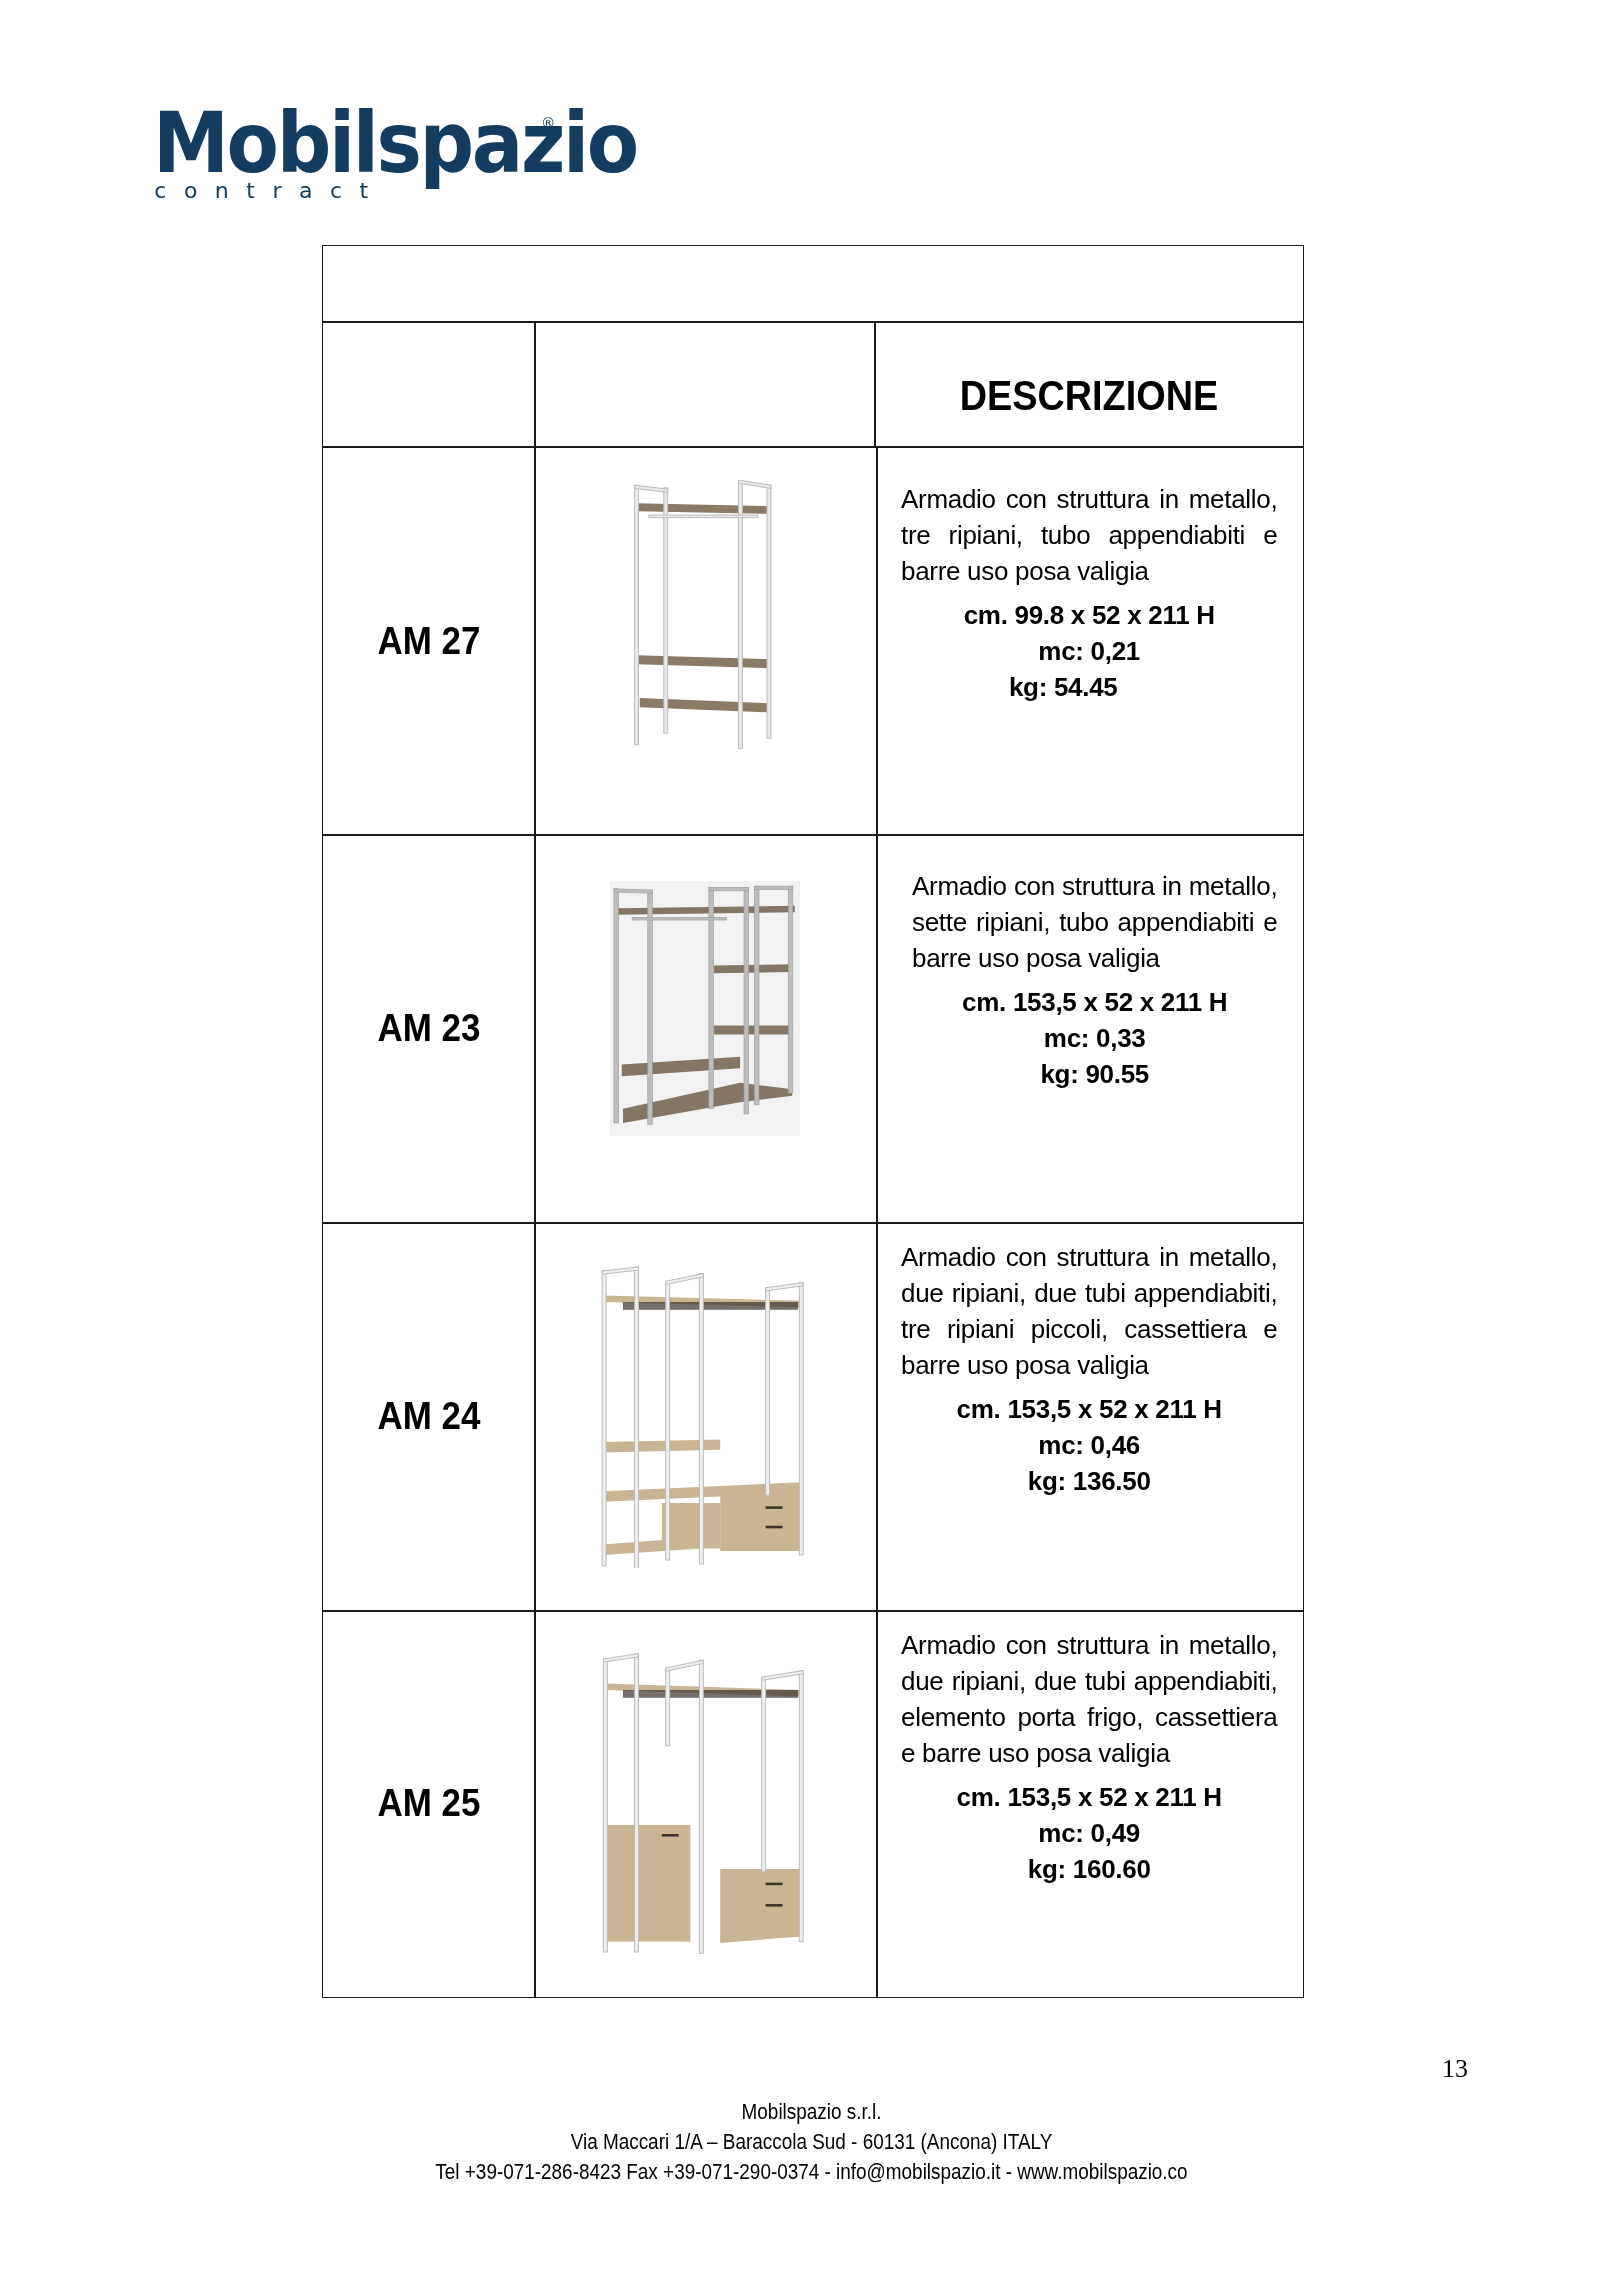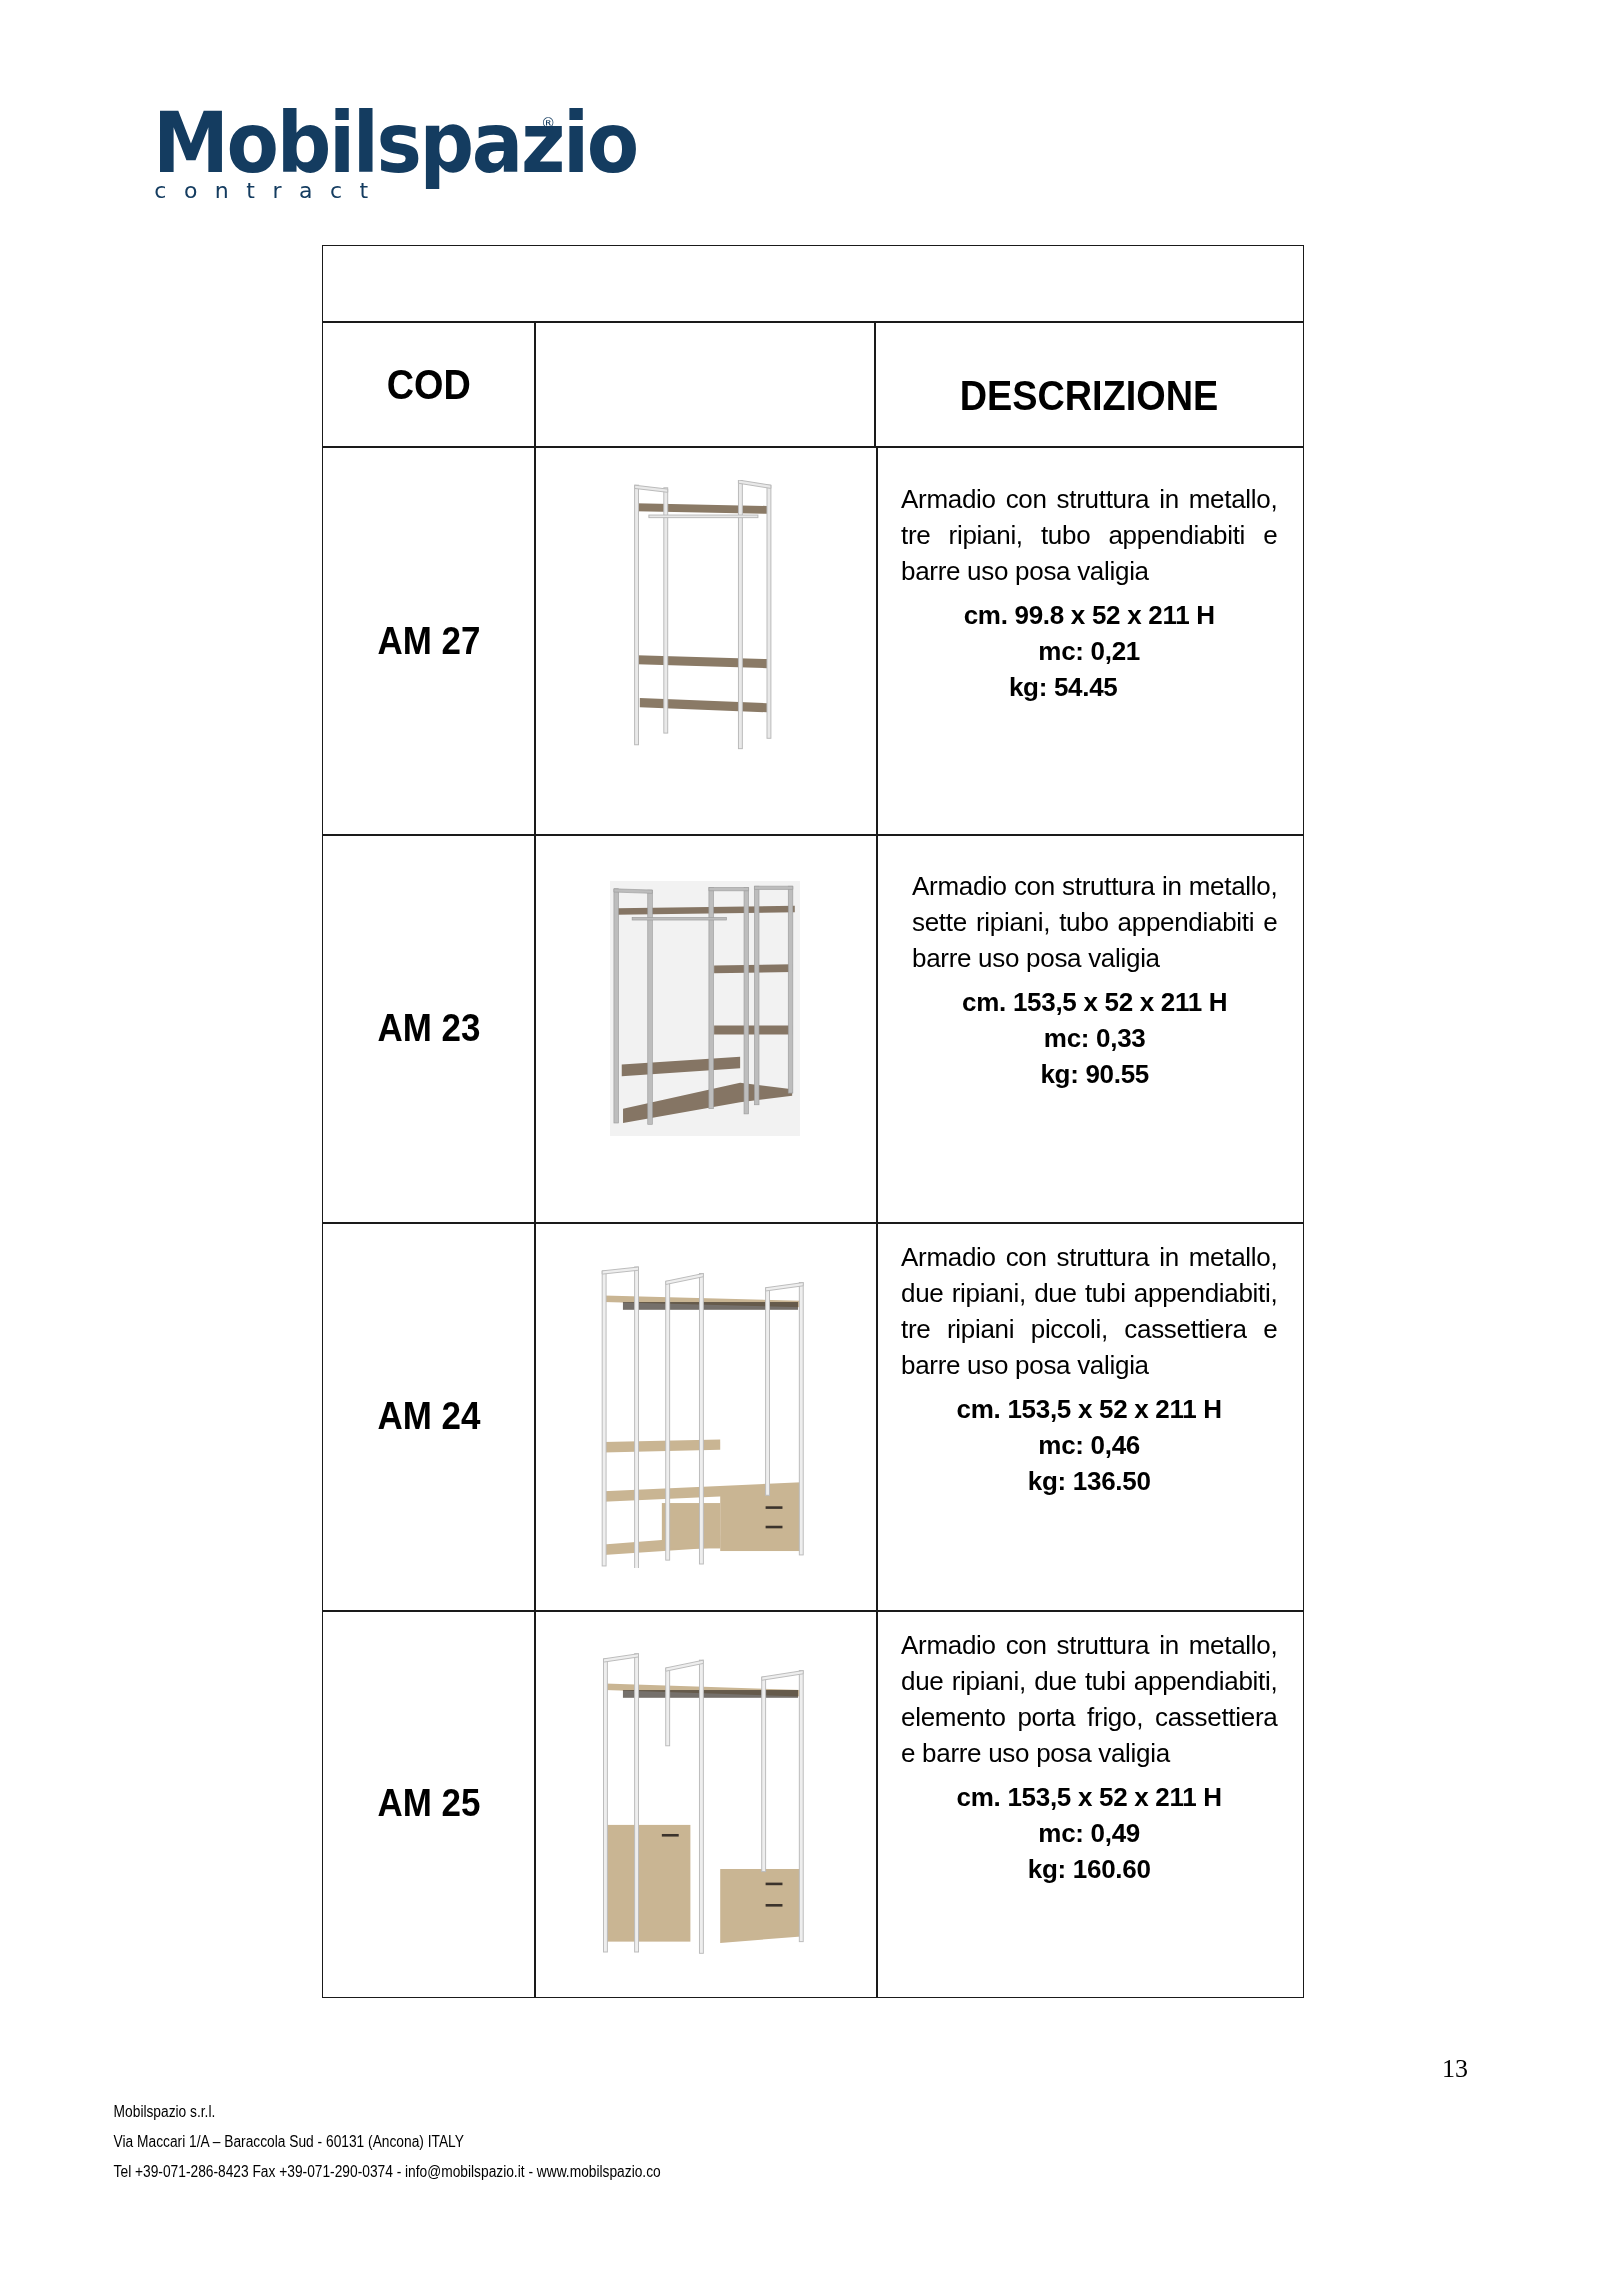--- a/index.html
+++ b/index.html
@@ -21,21 +21,21 @@
   .code { font-weight:bold; font-size:38px; font-family:"Liberation Sans", sans-serif; transform:scaleX(0.92); }
 
   .desc { position:absolute; left:0; right:0; padding:0 15.6px 0 17px; box-sizing:border-box; font-size:26px; line-height:36px; font-family:"Liberation Sans", sans-serif; }
   .desc p { margin:8px; text-align:justify; text-align-last:left; letter-spacing:-0.3px; }
   .spec { text-align:center; font-weight:bold; letter-spacing:-0.3px; }
 
   .img-box { position:absolute; }
 
   
   .pagenum { position:absolute; left:1442px; top:2054px; font-family:"Liberation Serif", serif; font-size:26px; }
-  .footer { position:absolute; left:0; width:1623px; top:2097px; font-family:"Liberation Sans", sans-serif; font-size:16px; line-height:30px; }
+  .footer { position:absolute; left:0; width:1623px; top:2097px; text-align:center; font-family:"Liberation Sans", sans-serif; font-size:22px; line-height:30px; }
   .footer div { transform:scaleX(0.86); }
 </style>
 </head>
 <body>
 
 <div class="logo">
   <div class="logo-word">Mobilspazio</div>
   <div class="logo-reg">®</div>
   <div class="logo-sub">contract</div>
 </div>
@@ -46,23 +46,20 @@
   <div class="hline" style="top:200px"></div>
   <div class="hline" style="top:588px"></div>
   <div class="hline" style="top:976px"></div>
   <div class="hline" style="top:1364px"></div>
 
   <div class="vline" style="left:211px; top:75px; bottom:0"></div>
   <div class="vline" style="left:551px; top:75px; height:127px"></div>
   <div class="vline" style="left:553px; top:200px; bottom:0"></div>
 
 
-  <div class="cell" style="left:0; top:77px; width:211px; height:123px;">
-    <span class="hdr">COD</span>
-  </div>
   <div class="cell" style="left:553px; top:77px; width:425px; height:144px;">
     <span class="hdr">DESCRIZIONE</span>
   </div>
 
   <div>
     <div class="cell" style="left:0; top:202px; width:211px; height:386px;">
       <span class="code">AM 27</span>
     </div>
     <div class="img-box" style="left:305px; top:234px; width:156px; height:305px;">
       <svg width="156" height="305" viewBox="0 0 240 470">

